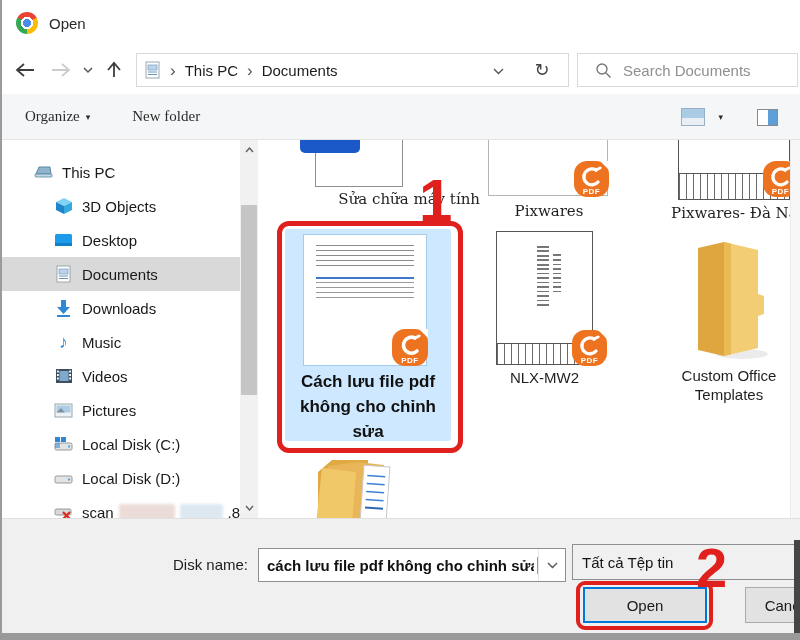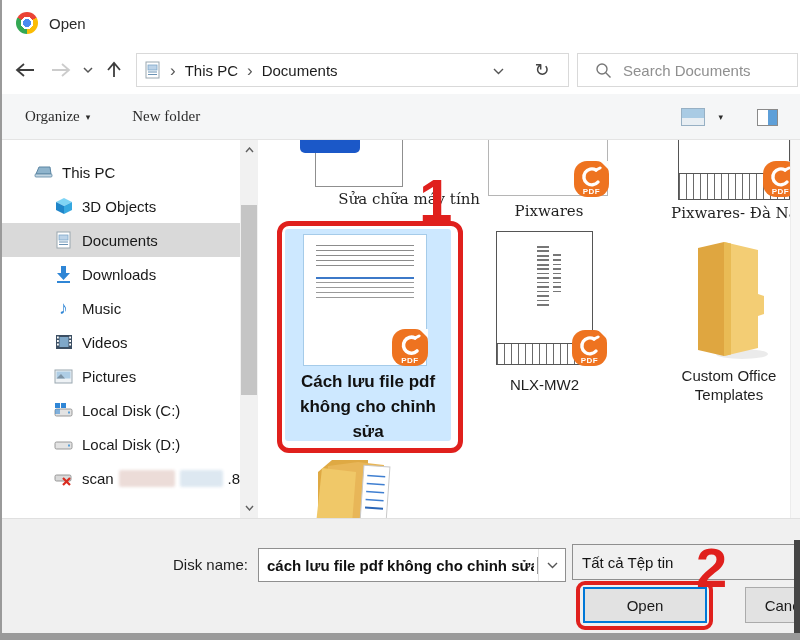--- a/index.html
+++ b/index.html
@@ -189,20 +189,29 @@
     <div class="srow">
       <span class="sicon">
         <svg width="18" height="18">
             <path d="M9,1 L17,5 L9,9 L1,5 Z" fill="#7fd4f5"></path>
             <path d="M1,5 L9,9 V17 L1,13 Z" fill="#1f85c9"></path>
             <path d="M17,5 L9,9 V17 L17,13 Z" fill="#36a8e0"></path>
           </svg>
       </span>
       <span class="slabel">3D Objects</span>
     </div>
+    <div class="srow">
+      <span class="sicon">
+        <svg width="19" height="15">
+            <rect x="1" y="1" width="17" height="12" rx="1.5" fill="#1d9bea"></rect>
+            <rect x="1" y="10" width="17" height="3" fill="#0f7fc7"></rect>
+          </svg>
+      </span>
+      <span class="slabel">Desktop</span>
+    </div>
     <div class="srow sel">
       <span class="sicon">
         <svg width="16" height="19">
             <rect x="1" y="1" width="13" height="16" fill="#fff" stroke="#9aa7b0"></rect>
             <rect x="3" y="4" width="9" height="5" fill="#bcd3e8" stroke="#7da7c9" stroke-width="0.8"></rect>
             <line x1="3" y1="11" x2="12" y2="11" stroke="#6b93b5"></line>
             <line x1="3" y1="13.5" x2="12" y2="13.5" stroke="#6b93b5"></line>
           </svg>
       </span>
       <span class="slabel">Documents</span>
@@ -358,21 +367,21 @@
         <div class="ttable"></div>
       </div>
       <div class="pdf-badge" style="left:81px;top:99px;">
         <div class="fold"></div>
         <svg width="35" height="26" style="position:absolute;top:3px;left:0;">
             <path d="M22,6 a8,8 0 1,0 2,12" stroke="#fff" fill="none" stroke-width="3.4" stroke-linecap="round"></path>
             <path d="M22,6 l4,-2" stroke="#fff" stroke-width="3" stroke-linecap="round"></path>
           </svg>
         <div class="pdf-txt">PDF</div>
       </div>
-      <div class="abs flabel" style="left:0;top:137px;width:107px;margin-top:7px;">NLX-MW2</div>
+      <div class="abs flabel" style="left:0;top:137px;width:107px;">NLX-MW2</div>
     </div>
 
     <div class="abs" style="left:396px;top:98px;width:150px;height:170px;">
       <svg width="86" height="122" style="position:absolute;left:30px;top:0;">
         <ellipse cx="58" cy="116" rx="26" ry="5" fill="rgba(0,0,0,0.08)"></ellipse>
         <path d="M14,10 L40,4 L40,118 L14,112 Z" fill="#dfa640"></path>
         <path d="M40,4 L74,12 L74,56 L80,58 L80,76 L74,78 L74,110 L40,118 Z" fill="#f3cd74"></path>
         <path d="M40,4 L47,5.6 L47,116.4 L40,118 Z" fill="#e9bb55"></path>
       </svg>
       <div class="abs flabel" style="left:0;top:128px;width:150px;">Custom Office Templates</div>

